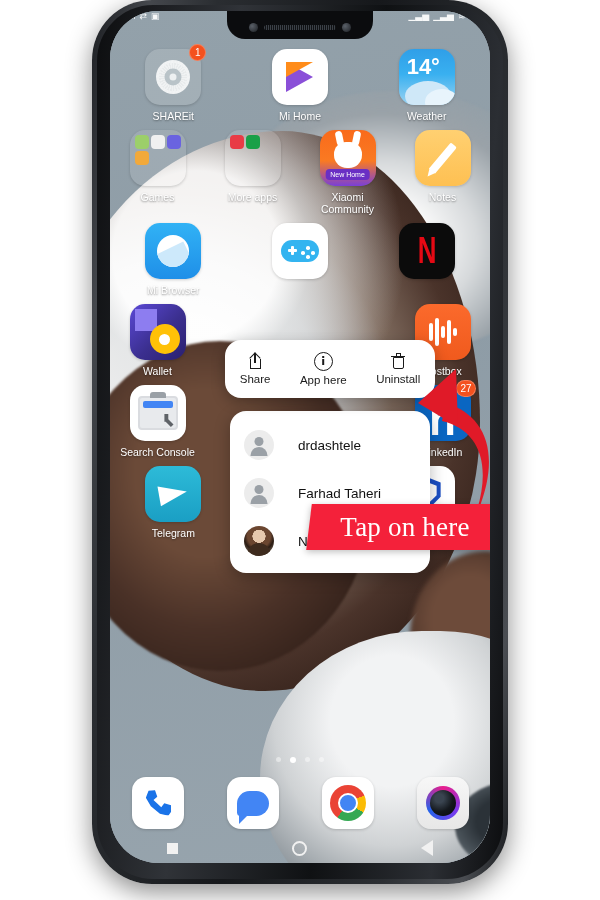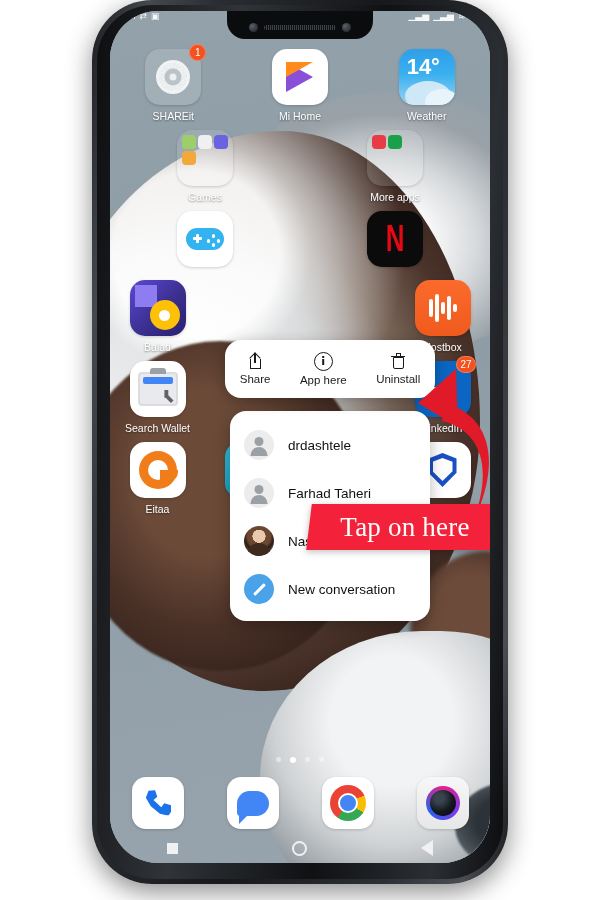--- a/index.html
+++ b/index.html
@@ -243,21 +243,21 @@
   .ci-info:after{content:"";position:absolute;left:50%;top:3px;transform:translateX(-50%);width:1.6px;height:1.6px;background:#1a1a1a;}
   .ci-info i{position:absolute;left:50%;top:6px;transform:translateX(-50%);width:1.6px;height:6px;background:#1a1a1a;display:block;}
   .ci-trash:before{content:"";position:absolute;left:3px;top:4px;width:11px;height:12px;
     border:1.6px solid #1a1a1a;border-radius:0 0 2px 2px;box-sizing:border-box;}
   .ci-trash:after{content:"";position:absolute;left:1.5px;top:2.6px;width:14px;height:1.6px;background:#1a1a1a;}
   .ci-trash i{position:absolute;left:6px;top:0;width:5px;height:3px;border:1.5px solid #1a1a1a;
     border-bottom:none;box-sizing:border-box;display:block;}
 
   .shortcuts{position:absolute;left:120px;top:400px;width:200px;background:#fff;border-radius:16px;
     padding:10px 0 8px;box-shadow:0 4px 16px rgba(0,0,0,.28);z-index:9;}
-  .scitem{display:flex;align-items:center;gap:14px;padding:9px 14px;}
+  .scitem{display:flex;align-items:center;gap:24px;padding:9px 14px;}
   .scav{width:30px;height:30px;border-radius:50%;background:#ececec;flex:none;position:relative;overflow:hidden;}
   .scav .head{position:absolute;left:50%;transform:translateX(-50%);top:7px;width:9px;height:9px;
     border-radius:50%;background:#9aa0a6;}
   .scav .body{position:absolute;left:50%;transform:translateX(-50%);bottom:4px;width:17px;height:9px;
     border-radius:9px 9px 0 0;background:#9aa0a6;}
   .scav.photo{background:radial-gradient(circle at 50% 34%,#e7c9ae 0 26%,#6b4630 27% 46%,#2a1c14 60%,#b9a894 100%);}
   .scav.photo:after{content:"";position:absolute;left:50%;transform:translateX(-50%);bottom:0;width:24px;height:13px;
     border-radius:12px 12px 0 0;background:#3e2b1e;}
   .scav.new{background:#4aa3e8;display:flex;align-items:center;justify-content:center;}
   .scav.new i{width:15px;height:3px;background:#fff;transform:rotate(-45deg);border-radius:1px;display:block;}
@@ -360,23 +360,42 @@
               <i></i>
             <i></i>
               <i></i>
               <i></i>
               <i></i>
               <i></i>
               <i></i>
           </div>
           <div class="label">More apps</div>
         </div>
+        <div class="app">
+          <div class="icon ic-xiaomi">
+            <div class="bunny"></div>
+            <div class="nh">New Home</div>
+          </div>
+          <div class="label">Xiaomi Community</div>
+        </div>
+        <div class="app">
+          <div class="icon ic-notes">
+              <div class="pencil"></div>
+            </div>
+          <div class="label">Notes</div>
+        </div>
       </div>
 
       <div class="row">
+        <div class="app">
+          <div class="icon ic-browser">
+              <div class="bcircle"></div>
+            </div>
+          <div class="label">Mi Browser</div>
+        </div>
         <div class="app">
           <div class="icon ic-games2">
             <div class="pad">
                 <span class="d"></span>
                 <span class="d2"></span>
               <span class="b" style="right:9px;top:6px"></span>
                 <span class="b" style="right:4px;top:11px"></span>
               <span class="b" style="right:14px;top:11px"></span>
                 <span class="b" style="right:9px;top:15px"></span>
               </div>
@@ -392,21 +411,21 @@
       </div>
 
       <div class="row">
         <div class="app">
           <div class="icon ic-balad">
             <span class="sq"></span>
               <span class="rg">
                 <i></i>
               </span>
           </div>
-          <div class="label">Balad</div>
+          <div class="label">Wallet</div>
         </div>
         <div class="app">
             <div class="icon" style="visibility:hidden"></div>
           </div>
         <div class="app">
             <div class="icon" style="visibility:hidden"></div>
           </div>
         <div class="app">
           <div class="icon ic-hostbox">
             <span style="height:18px"></span>
@@ -421,44 +440,38 @@
 
       <div class="row">
         <div class="app">
           <div class="icon ic-searchconsole">
             <div class="sc">
                 <span class="hd"></span>
                 <span class="bar"></span>
                 <span class="wr"></span>
               </div>
           </div>
-          <div class="label">Search Wallet</div>
+          <div class="label">Search Console</div>
         </div>
         <div class="app">
             <div class="icon" style="visibility:hidden"></div>
           </div>
         <div class="app">
             <div class="icon" style="visibility:hidden"></div>
           </div>
         <div class="app">
           <div class="badge">27</div>
           <div class="icon ic-linkedin">
               <span class="n">n</span>
             </div>
           <div class="label">LinkedIn</div>
         </div>
       </div>
 
       <div class="row">
-        <div class="app">
-          <div class="icon ic-eitaa">
-              <div class="eit"></div>
-            </div>
-          <div class="label">Eitaa</div>
-        </div>
         <div class="app">
           <div class="icon ic-telegram">
               <div class="plane"></div>
             </div>
           <div class="label">Telegram</div>
         </div>
         <div class="app">
           <div class="icon ic-instagram">
               <div class="igo"></div>
             </div>
@@ -544,26 +557,20 @@
             <span class="body"></span>
           </div>
         <div class="scname">Farhad Taheri</div>
       </div>
       <div class="scitem">
         <div class="scav photo"></div>
         <div class="scname">
           <span>Nasim</span><span class="heart">❤️</span>
         </div>
       </div>
-      <div class="scitem">
-        <div class="scav new">
-            <i></i>
-          </div>
-        <div class="scname">New conversation</div>
-      </div>
     </div>
 
     <div class="arrow">
       <svg width="120" height="165" viewBox="0 0 120 165">
         <path d="M48 34 C 92 48, 106 92, 72 160 C 96 104, 86 62, 44 52 Z" fill="#e01a28"></path>
         <path d="M20 34 L58 0 L60 58 Z" fill="#e01a28"></path>
       </svg>
     </div>
 
     <div class="banner">

